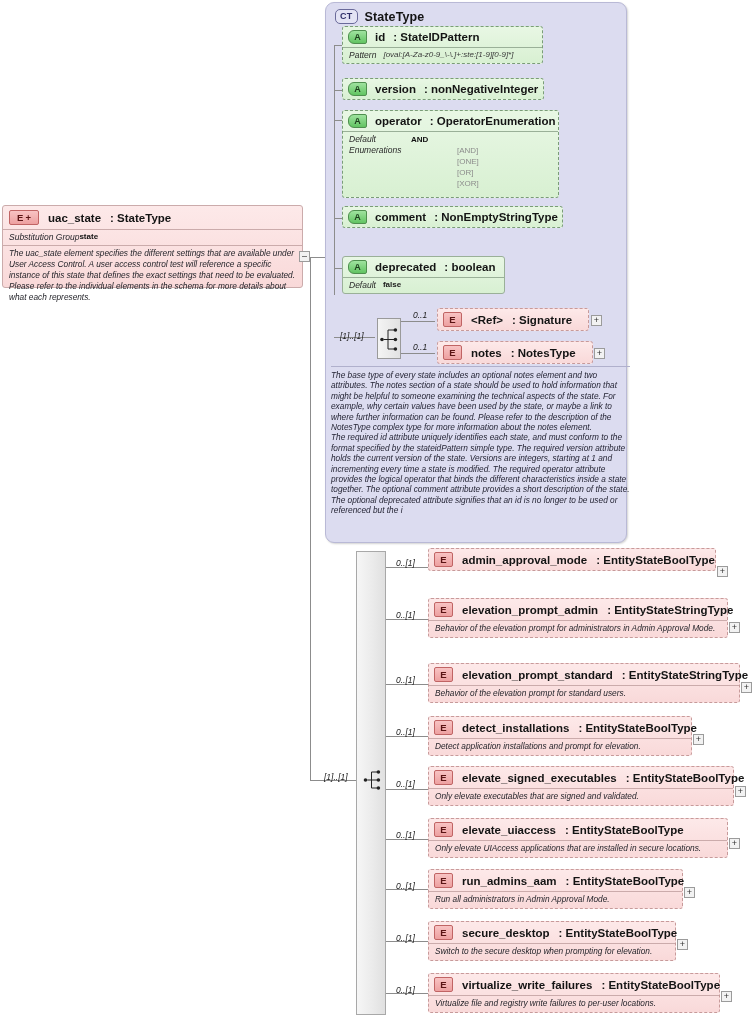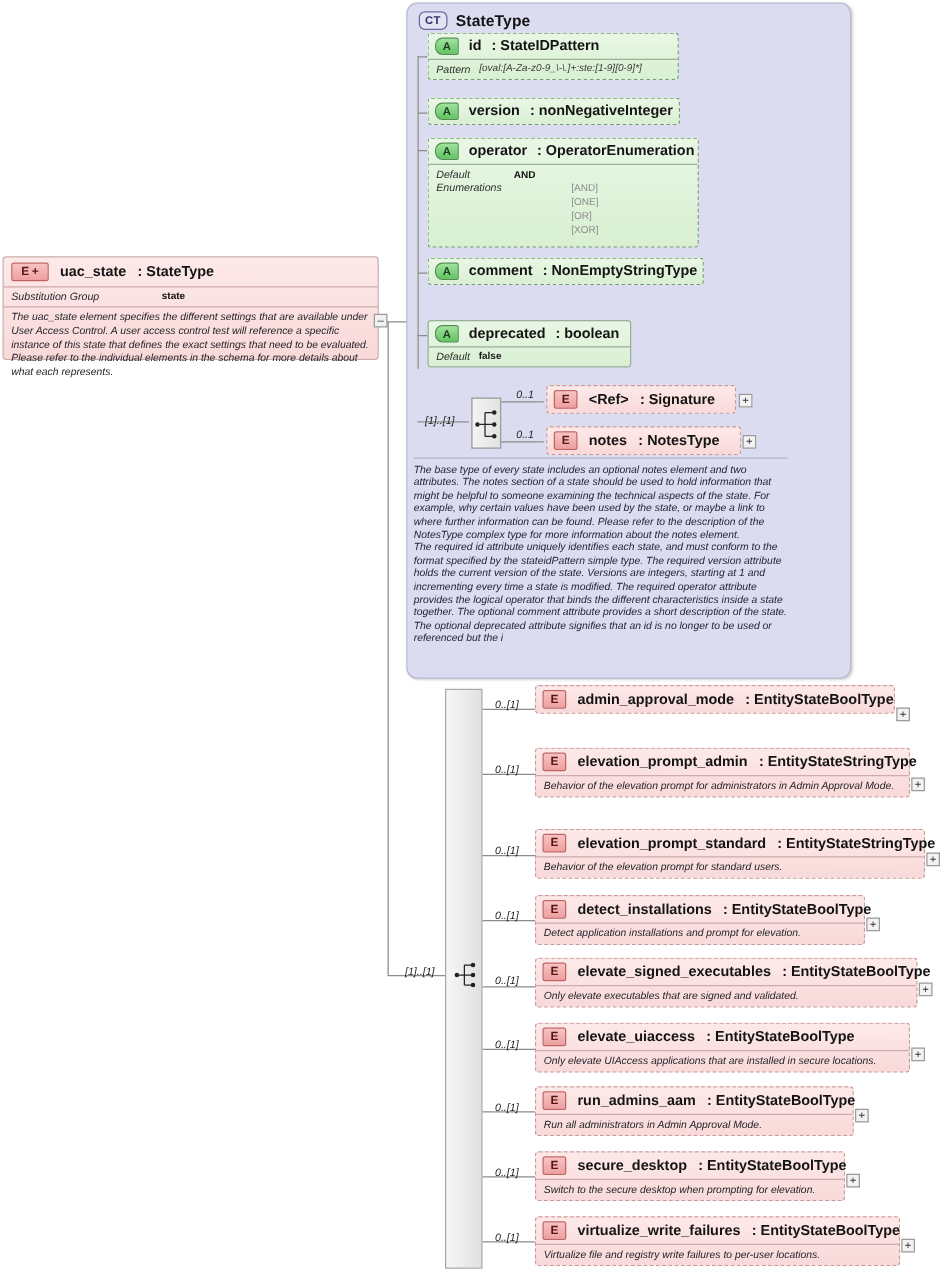--- a/index.html
+++ b/index.html
@@ -133,21 +133,21 @@
   .el-name {
     font-size: 11.5px;
     font-weight: bold;
     color: #141414;
     white-space: nowrap;
   }
   .el-sub {
     border-top: 1px solid #cbabab;
     padding: 2px 7px 3px 6px;
     font-size: 8.5px;
-    display: flex; gap: 10px;
+    display: flex; 
   }
   .el-doc {
     border-top: 1px solid #cbabab;
     padding: 2px 6px 3px 6px;
     font-size: 8.3px;
     font-style: italic;
     color: #25252b;
     line-height: 11px;
   }
 
@@ -204,21 +204,21 @@
     position: absolute;
     background: linear-gradient(to right,#f6f6f6 0%,#ebebeb 55%,#e0e0e0 100%);
     border: 1px solid #a8a8a8;
   }
 </style>
 </head>
 <body>
 
 <div id="page">
 
-  <div class="ct-container box" style="left:325px; top:2px; width:356px; height:541px;">
+  <div class="ct-container box" style="left:325px; top:2px; width:302px; height:541px;">
     <div class="ct-header">
       <span class="ct-badge">CT</span>
       <span class="ct-title">StateType</span>
     </div>
   </div>
 
   <div class="ln ln-v" style="left:334px; top:45px; height:250px;"></div>
   <div class="ln ln-h" style="left:334px; top:45px; width:8px;"></div>
   <div class="ln ln-h" style="left:334px; top:90px; width:8px;"></div>
   <div class="ln ln-h" style="left:334px; top:120px; width:8px;"></div>
@@ -336,21 +336,21 @@
     <div class="el-head" style="padding:4px 7px 4px 6px;">
       <span class="el-badge plus">
           <span>E</span>
           <span>+</span>
         </span>
       <span class="el-name">uac_state</span>
       <span class="el-name">:&nbsp;<span>StateType</span></span>
     </div>
     <div class="el-sub">
       <span style="font-style:italic;color:#25252b;">Substitution Group</span>
-      <span style="font-weight:bold;font-size:8px;color:#111;margin-left:40px;">state</span>
+      <span style="font-weight:bold;font-size:8px;color:#111;">state</span>
     </div>
     <div class="el-doc">The uac_state element specifies the different settings that are available under User Access Control. A user access control test will reference a specific instance of this state that defines the exact settings that need to be evaluated. Please refer to the individual elements in the schema for more details about what each represents.</div>
   </div>
 
   <div class="expander minus" style="left:299px; top:251px;">–</div>
 
   <div class="ln ln-h" style="left:310px; top:257px; width:15px;"></div>
   <div class="ln ln-v" style="left:310px; top:257px; height:523px;"></div>
   <div class="ln ln-h" style="left:310px; top:780px; width:46px;"></div>
 

